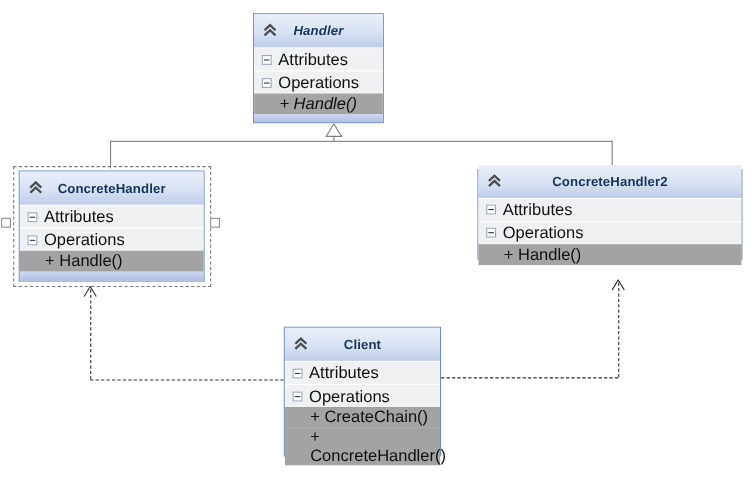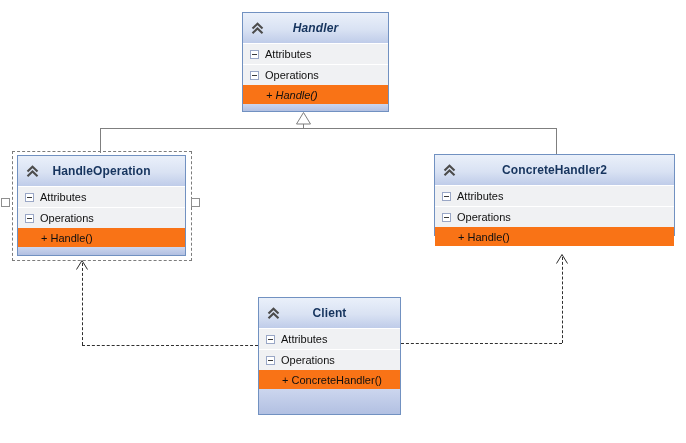--- a/index.html
+++ b/index.html
@@ -9,24 +9,24 @@
 
   
   .class-box { position:absolute; border:1px solid #7191c1; background:#ffffff;
                display:flex; flex-direction:column; }
   .cb-header { flex:0 0 30px; position:relative; display:flex; align-items:center; justify-content:center;
                background:linear-gradient(180deg,#eaf0fa 0%,#d9e2f3 55%,#bfcce9 100%); }
   .cb-title  { font-size:12px; font-weight:bold; color:#16345e; letter-spacing:.1px; }
   .abstract .cb-title { font-style:italic; }
   .collapse-btn { position:absolute; left:7px; top:8px; width:15px; height:13px; cursor:pointer; }
 
-  .row { display:flex; align-items:center; font-size:11px; color:#101010; }
+  .row { display:flex; align-items:center; font-size:15px; color:#101010; }
   .row.section { flex:0 0 21px; background:#f0f1f3; border-top:1px solid #ffffff;
                  padding-left:7px; gap:6px; }
-  .row.member  { flex:0 0 19px; background:#f97316; padding-left:23px; }
+  .row.member  { flex:0 0 19px; background:#a3a3a3; padding-left:23px; }
   .row.member.italic { font-style:italic; }
   .cb-footer { flex:1 1 auto; background:linear-gradient(180deg,#ccd6ee 0%,#b2c0e2 100%); }
 
   .minus-box { width:9px; height:9px; background:#ffffff; border:1px solid #9aa7c6; position:relative; cursor:pointer; flex:0 0 auto; }
   .minus-box::after { content:""; position:absolute; left:1px; right:1px; top:3px; height:1px; background:#3a3a3a; }
 
   
   .selection-rect { position:absolute; border:1px dashed #7c7c7c; background:transparent; }
   .handle { position:absolute; width:9px; height:9px; background:#ffffff; border:1px solid #8f8f8f; }
 
@@ -55,21 +55,21 @@
   </svg>
   <div class="dash-v" style="left:82px; top:263px; height:82px;"></div>
   <div class="dash-h" style="left:82px; top:345px; width:176px;"></div>
 
   <svg class="conn" style="left:556px; top:254px;" width="12" height="10">
     <polyline points="0.5,9.5 6,0.5 11.5,9.5" fill="none" stroke="#2f2f2f" stroke-width="1"></polyline>
   </svg>
   <div class="dash-v" style="left:562px; top:257px; height:86px;"></div>
   <div class="dash-h" style="left:401px; top:343px; width:161px;"></div>
 
-  <div class="class-box abstract" style="left:230px; top:12px; width:147px; height:100px;margin-left:12px;">
+  <div class="class-box abstract" style="left:230px; top:12px; width:119px; height:100px;">
     <div class="cb-header">
       <span class="collapse-btn">
         <svg width="15" height="13" viewBox="0 0 15 13">
             <path d="M2.5 6.5 L7.5 1.8 L12.5 6.5 M2.5 11.2 L7.5 6.5 L12.5 11.2" fill="none" stroke="#4c4c4c" stroke-width="2.1"></path>
           </svg>
       </span>
       <span class="cb-title">Handler</span>
     </div>
     <div class="row section">
       <span class="minus-box"></span>
@@ -87,35 +87,35 @@
   <div class="handle" style="left:1px; top:198px;"></div>
   <div class="handle" style="left:191px; top:198px;"></div>
 
   <div class="class-box" style="left:17px; top:155px; width:169px; height:101px;">
     <div class="cb-header">
       <span class="collapse-btn">
         <svg width="15" height="13" viewBox="0 0 15 13">
             <path d="M2.5 6.5 L7.5 1.8 L12.5 6.5 M2.5 11.2 L7.5 6.5 L12.5 11.2" fill="none" stroke="#4c4c4c" stroke-width="2.1"></path>
           </svg>
       </span>
-      <span class="cb-title">HandleOperation</span>
+      <span class="cb-title">ConcreteHandler</span>
     </div>
     <div class="row section">
       <span class="minus-box"></span>
       <span>Attributes</span>
     </div>
     <div class="row section">
       <span class="minus-box"></span>
       <span>Operations</span>
     </div>
     <div class="row member">+ Handle()</div>
     <div class="cb-footer"></div>
   </div>
 
-  <div class="class-box" style="left:434px; top:154px; width:241px; height:82px;">
+  <div class="class-box" style="left:434px; top:154px; width:241px; height:82px;justify-content:center;">
     <div class="cb-header">
       <span class="collapse-btn">
         <svg width="15" height="13" viewBox="0 0 15 13">
             <path d="M2.5 6.5 L7.5 1.8 L12.5 6.5 M2.5 11.2 L7.5 6.5 L12.5 11.2" fill="none" stroke="#4c4c4c" stroke-width="2.1"></path>
           </svg>
       </span>
       <span class="cb-title">ConcreteHandler2</span>
     </div>
     <div class="row section">
       <span class="minus-box"></span>
@@ -139,17 +139,18 @@
       <span class="cb-title">Client</span>
     </div>
     <div class="row section">
       <span class="minus-box"></span>
       <span>Attributes</span>
     </div>
     <div class="row section">
       <span class="minus-box"></span>
       <span>Operations</span>
     </div>
+    <div class="row member">+ CreateChain()</div>
     <div class="row member">+ ConcreteHandler()</div>
     <div class="cb-footer"></div>
   </div>
 
 </div>
 
 </body></html>

